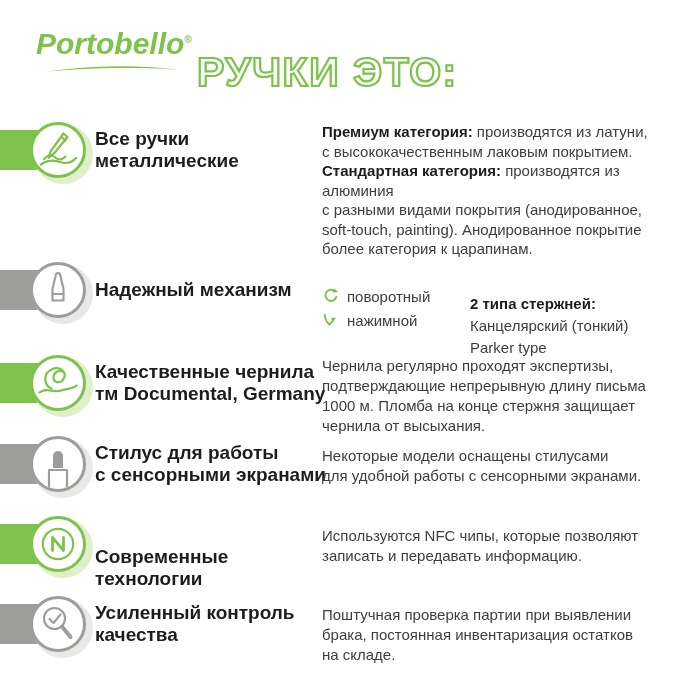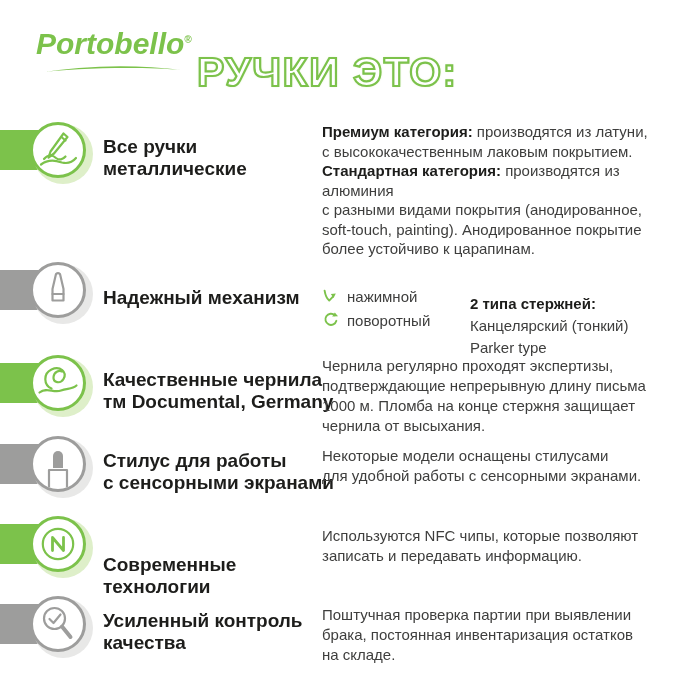--- a/index.html
+++ b/index.html
@@ -21,21 +21,21 @@
   .gray-bg{background:#9d9d9c;}
   .halo{position:absolute;left:33px;width:60px;height:60px;border-radius:50%;z-index:2;}
   .green-halo{background:#deefc9;}
   .gray-halo{background:#e8e8e7;}
   .badge{position:absolute;left:30px;width:56px;height:56px;border-radius:50%;
          background:#fff;box-sizing:border-box;z-index:3;overflow:hidden;}
   .green-border{border:3px solid #7cc24b;}
   .gray-border{border:3px solid #9d9d9c;}
   .badge svg{display:block;}
 
-  .title{position:absolute;left:95px;margin:8px;font-size:19px;line-height:22px;
+  .title{position:absolute;left:95px;margin:0;font-size:19px;line-height:22px;
          font-weight:700;color:#1d1d1b;white-space:pre-line;transform:translateY(-50%);}
   .desc{position:absolute;left:322px;width:365px;font-size:15px;line-height:20px;
         color:#3e3e3d;white-space:pre-line;}
   .desc b{color:#1d1d1b;}
   .row1-desc{line-height:19.5px;}
 
   
   .mech{position:absolute;left:322px;top:284px;}
   .mech-line{display:flex;align-items:center;height:24px;gap:9px;font-size:15px;color:#3e3e3d;}
   .refills{position:absolute;left:470px;top:285px;font-size:15px;line-height:22px;color:#3e3e3d;}
@@ -67,47 +67,47 @@
         <path class="stroke-g" d="M8 39.5 C16 33.5 24 36 29 37.5 C35 39 40 36.5 43 33"></path>
       </svg>
     </div>
     <h2 class="title" style="top:150px">Все ручки
 металлические</h2>
     <div class="desc row1-desc" style="top:122px"><b>Премиум категория:</b><span> производятся из латуни,
 с высококачественным лаковым покрытием.
 </span><b>Стандартная категория:</b><span> производятся из алюминия
 с разными видами покрытия (анодированное,
 soft-touch, painting). Анодированное покрытие
-более устойчиво к царапинам.</span></div>
+более категория к царапинам.</span></div>
   </section>
 
   <section>
     <div class="bar gray-bg" style="top:270px"></div>
     <div class="halo gray-halo" style="top:264px"></div>
     <div class="badge gray-border" style="top:262px">
       <svg width="50" height="50" viewBox="0 0 50 50">
         <path class="stroke-gr" d="M23 9 Q25 7.2 27 9 L30.5 24 L30.5 35.5 L19.5 35.5 L19.5 24 Z"></path>
         <path class="stroke-gr" d="M19.5 29 H30.5"></path>
       </svg>
     </div>
     <h2 class="title" style="top:290px">Надежный механизм</h2>
     <div class="mech">
       <div class="mech-line">
         <svg width="16" height="16" viewBox="0 0 16 16">
+          <path d="M12.8 3.2 A5.6 5.6 0 1 0 14.4 8.8" fill="none" stroke="#7cc24b" stroke-width="1.9" stroke-linecap="round"></path>
+          <polygon points="12.8,0.4 16,4.2 10.2,4.6" fill="#7cc24b"></polygon>
+        </svg>
+        <span>поворотный</span>
+      </div>
+      <div class="mech-line">
+        <svg width="16" height="16" viewBox="0 0 16 16">
           <path d="M2.6 2.6 C3.4 7.6 4.8 10.6 7.2 12.6 L11 8.6" fill="none" stroke="#7cc24b" stroke-width="1.9" stroke-linecap="round" stroke-linejoin="round"></path>
           <polygon points="13.8,5.4 8.8,6 11.6,10" fill="#7cc24b"></polygon>
         </svg>
         <span>нажимной</span>
-      </div>
-      <div class="mech-line">
-        <svg width="16" height="16" viewBox="0 0 16 16">
-          <path d="M12.8 3.2 A5.6 5.6 0 1 0 14.4 8.8" fill="none" stroke="#7cc24b" stroke-width="1.9" stroke-linecap="round"></path>
-          <polygon points="12.8,0.4 16,4.2 10.2,4.6" fill="#7cc24b"></polygon>
-        </svg>
-        <span>поворотный</span>
       </div>
     </div>
     <div class="refills">
       <div class="rt">2 типа стержней:</div>
       <div class="rl">Канцелярский (тонкий)
 Parker type</div>
     </div>
   </section>
 
   <section>

